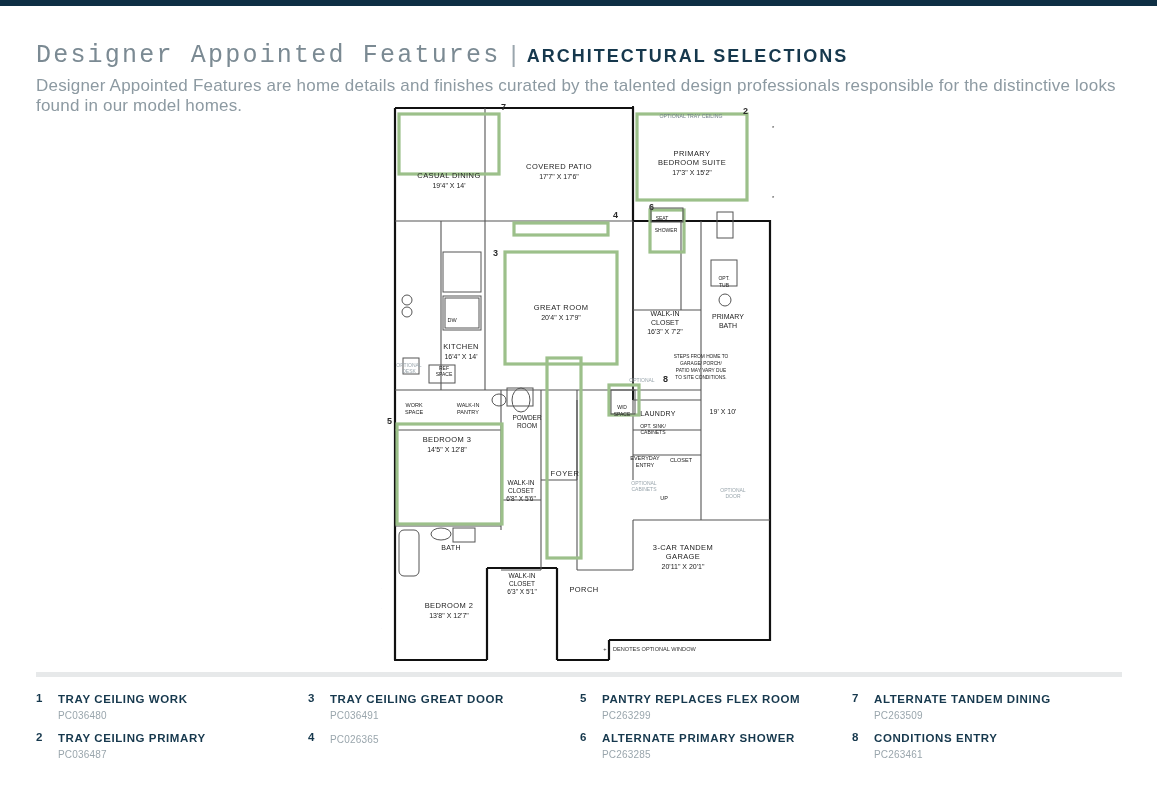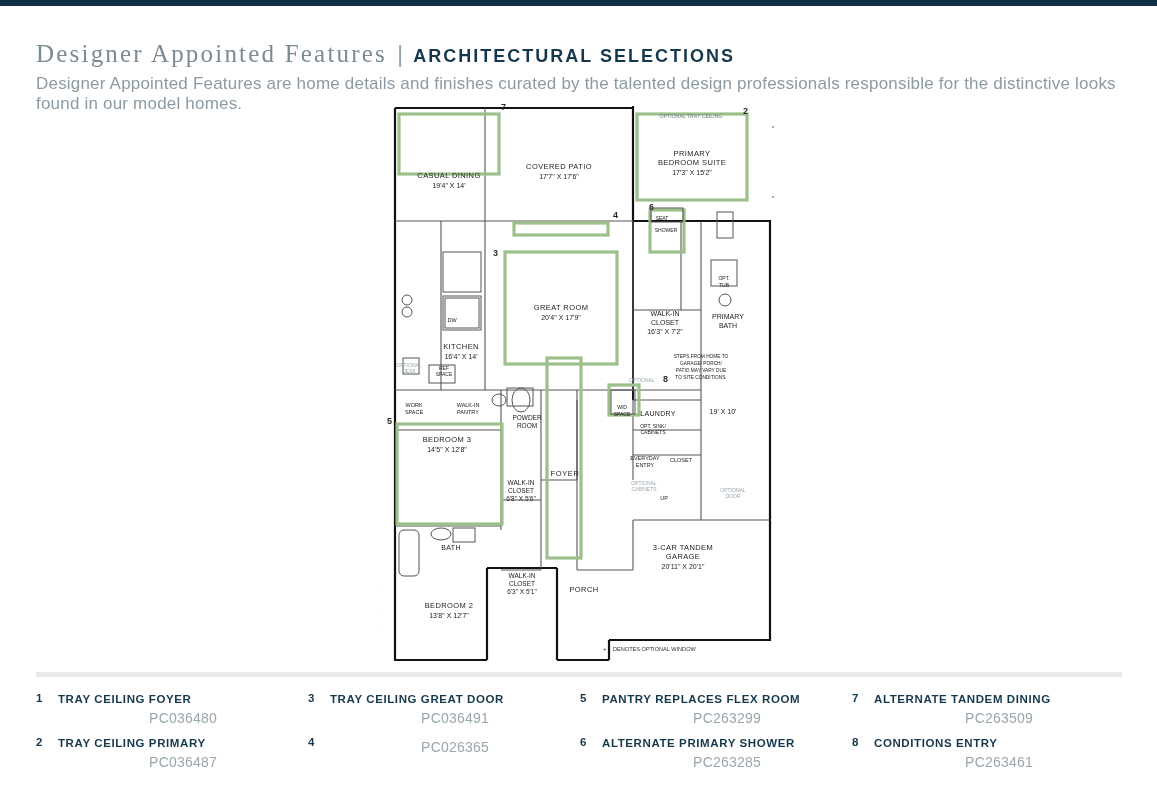--- a/index.html
+++ b/index.html
@@ -8,21 +8,21 @@
     background:#ffffff;
     font-family:"Liberation Sans",sans-serif;
     color:#333;
     position:relative;
     overflow:hidden;
   }
   .topbar{position:absolute;left:0;top:0;width:1157px;height:6px;background:#0e2f44;}
   .header{position:absolute;left:36px;top:40px;width:1090px;}
   .title-row{display:flex;align-items:baseline;}
   .title-main{
-    font-family:Liberation Serif, serif;
+    font-family:Liberation Mono, monospace;
     font-size:25px;letter-spacing:2.2px;color:#7b8a93;font-weight:400;
   }
   .title-sep{font-size:24px;color:#9aa6ad;margin:0 10px;font-weight:300;}
   .title-sub{
     font-size:18px;letter-spacing:2.0px;color:#16384d;font-weight:700;
   }
   .subtitle{
     margin-top:6px;font-size:17px;color:#8d9aa2;letter-spacing:.2px;
   }
 
@@ -38,21 +38,21 @@
   .legend-col{width:272px;}
   .legend-item{display:flex;margin-bottom:10px;}
   .legend-num{
     width:22px;font-size:11.5px;font-weight:700;color:#16384d;flex:none;
   }
   .legend-body{flex:1;}
   .legend-label{
     font-size:11.5px;font-weight:700;color:#16384d;letter-spacing:.6px;
     line-height:15px;
   }
-  .legend-code{font-size:14px;color:#9aa6ad;margin-top:3px;letter-spacing:.2px;text-align:center;}
+  .legend-code{font-size:10px;color:#9aa6ad;margin-top:3px;letter-spacing:.2px;}
 </style>
 </head>
 <body>
 
 <div class="topbar"></div>
 
 <div class="header">
   <div class="title-row">
     <span class="title-main">Designer Appointed Features</span>
     <span class="title-sep">|</span>
@@ -255,21 +255,21 @@
 </svg>
 </div>
 
 <div class="legend-rule"></div>
 
 <div class="legend">
   <div class="legend-col">
     <div class="legend-item">
       <div class="legend-num">1</div>
       <div class="legend-body">
-        <div class="legend-label">TRAY CEILING FOYER</div>
+        <div class="legend-label">TRAY CEILING WORK</div>
         <div class="legend-code">PC036480</div>
       </div>
     </div>
     <div class="legend-item">
       <div class="legend-num">2</div>
       <div class="legend-body">
         <div class="legend-label">TRAY CEILING PRIMARY</div>
         <div class="legend-code">PC036487</div>
       </div>
     </div>

